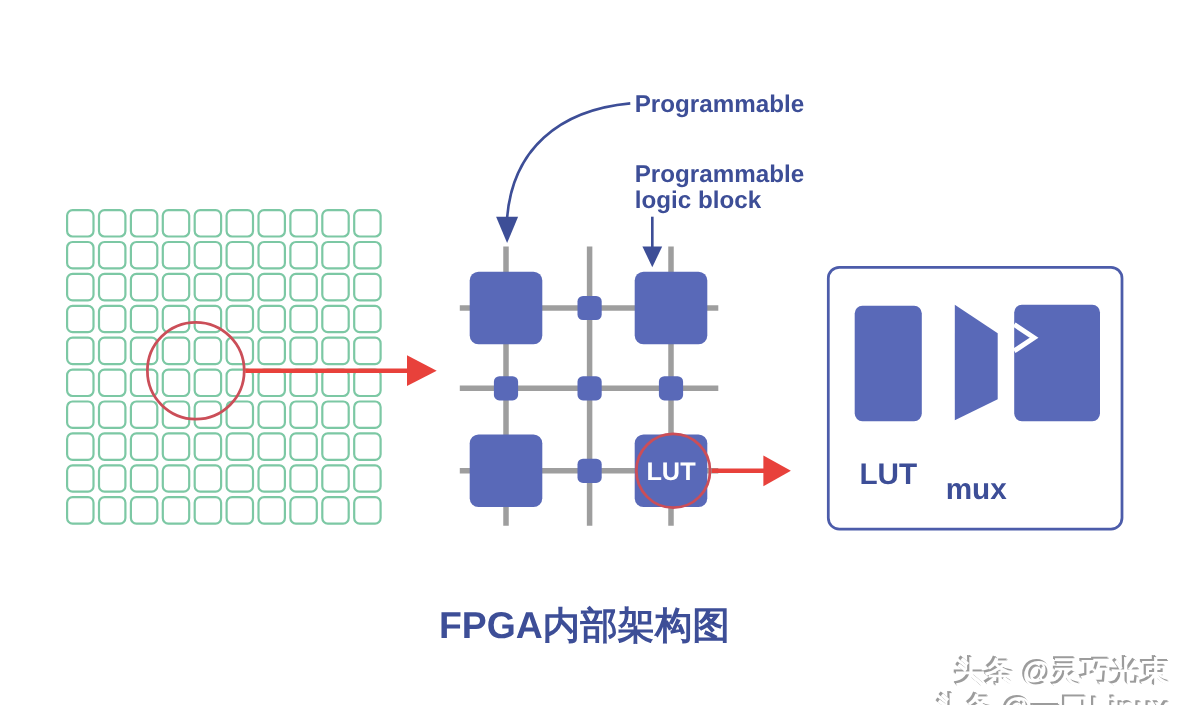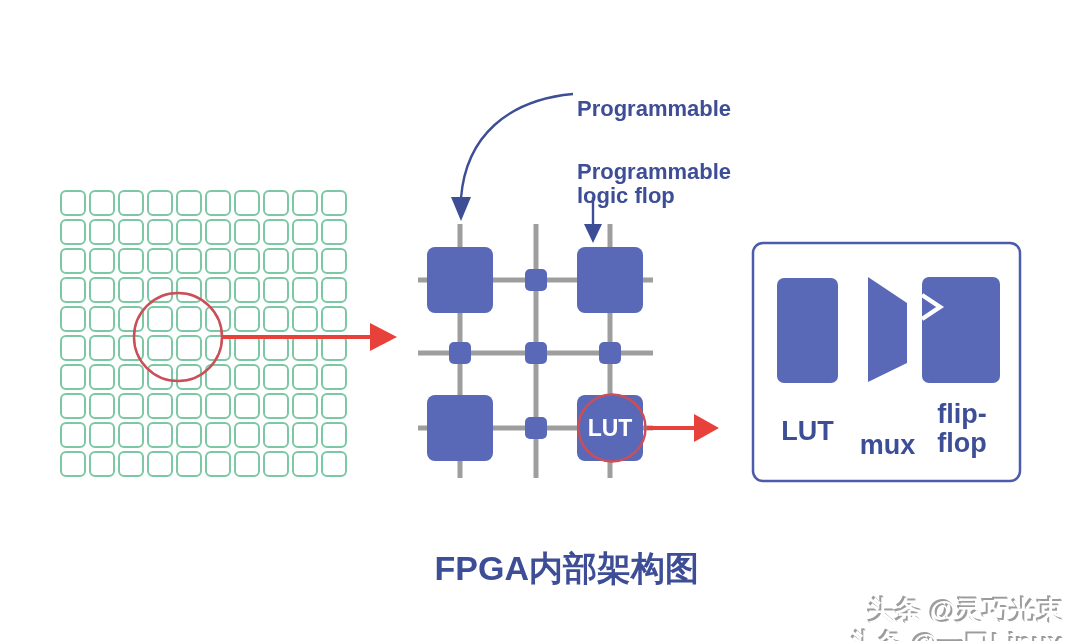--- a/index.html
+++ b/index.html
@@ -11,40 +11,39 @@
     font-family:"Liberation Sans","DejaVu Sans",sans-serif;
   }
   .stage svg{position:absolute;left:0;top:0;}
   .txt{position:absolute;margin:0;}
 
   .callout{
     font-size:22px;line-height:24px;font-weight:600;
     color:var(--text-indigo);
     letter-spacing:0;
     white-space:nowrap;
-    margin-top:14px;
   }
   .callout span{display:block;}
 
   .lut-cell-label{
     left:577px;top:414px;width:66px;
     text-align:center;
     color:#ffffff;font-weight:bold;font-size:23px;line-height:28px;
   }
 
   .panel-label{
     font-weight:bold;font-size:27px;line-height:29px;
     color:var(--text-indigo);
     text-align:center;
   }
   .panel-label span{display:block;}
 
   .diagram-title{
     left:399px;top:546px;width:300px;
-    text-align:right;
+    text-align:left;
     font-size:34px;font-weight:bold;
     color:var(--text-indigo);
     white-space:nowrap;
   }
 
   .watermark{
     right:16px;
     font-size:27px;font-weight:bold;
     color:#ffffff;
     text-shadow:-2px -2px 0 #9c9c9c, -1px -1px 0 #a8a8a8;
@@ -228,33 +227,29 @@
       <polyline class="notch" points="922,295 940,307 922,319"></polyline>
     </g>
   </svg>
 
   <p class="txt callout" style="left:577px;top:83px;">
     <span>Programmable</span>
   </p>
 
   <p class="txt callout" style="left:577px;top:146px;">
     <span>Programmable</span>
-    <span>logic flop</span>
+    <span>logic block</span>
   </p>
 
   <p class="txt lut-cell-label">LUT</p>
 
   <p class="txt panel-label" style="left:777px;top:417px;width:61px;">LUT</p>
 
   <p class="txt panel-label" style="left:855px;top:431px;width:65px;">mux</p>
 
-  <p class="txt panel-label" style="left:920px;top:400px;width:84px;">
-    <span>flip-</span>
-    <span>flop</span>
-  </p>
 
   <p class="txt diagram-title">FPGA内部架构图</p>
 
   <p class="txt watermark" style="top:593px;margin-left:21px;">头条 @灵巧光束</p>
 
   <p class="txt watermark" style="top:626px;">头条 @一口Linux</p>
 
 </div>
 
 </body></html>

